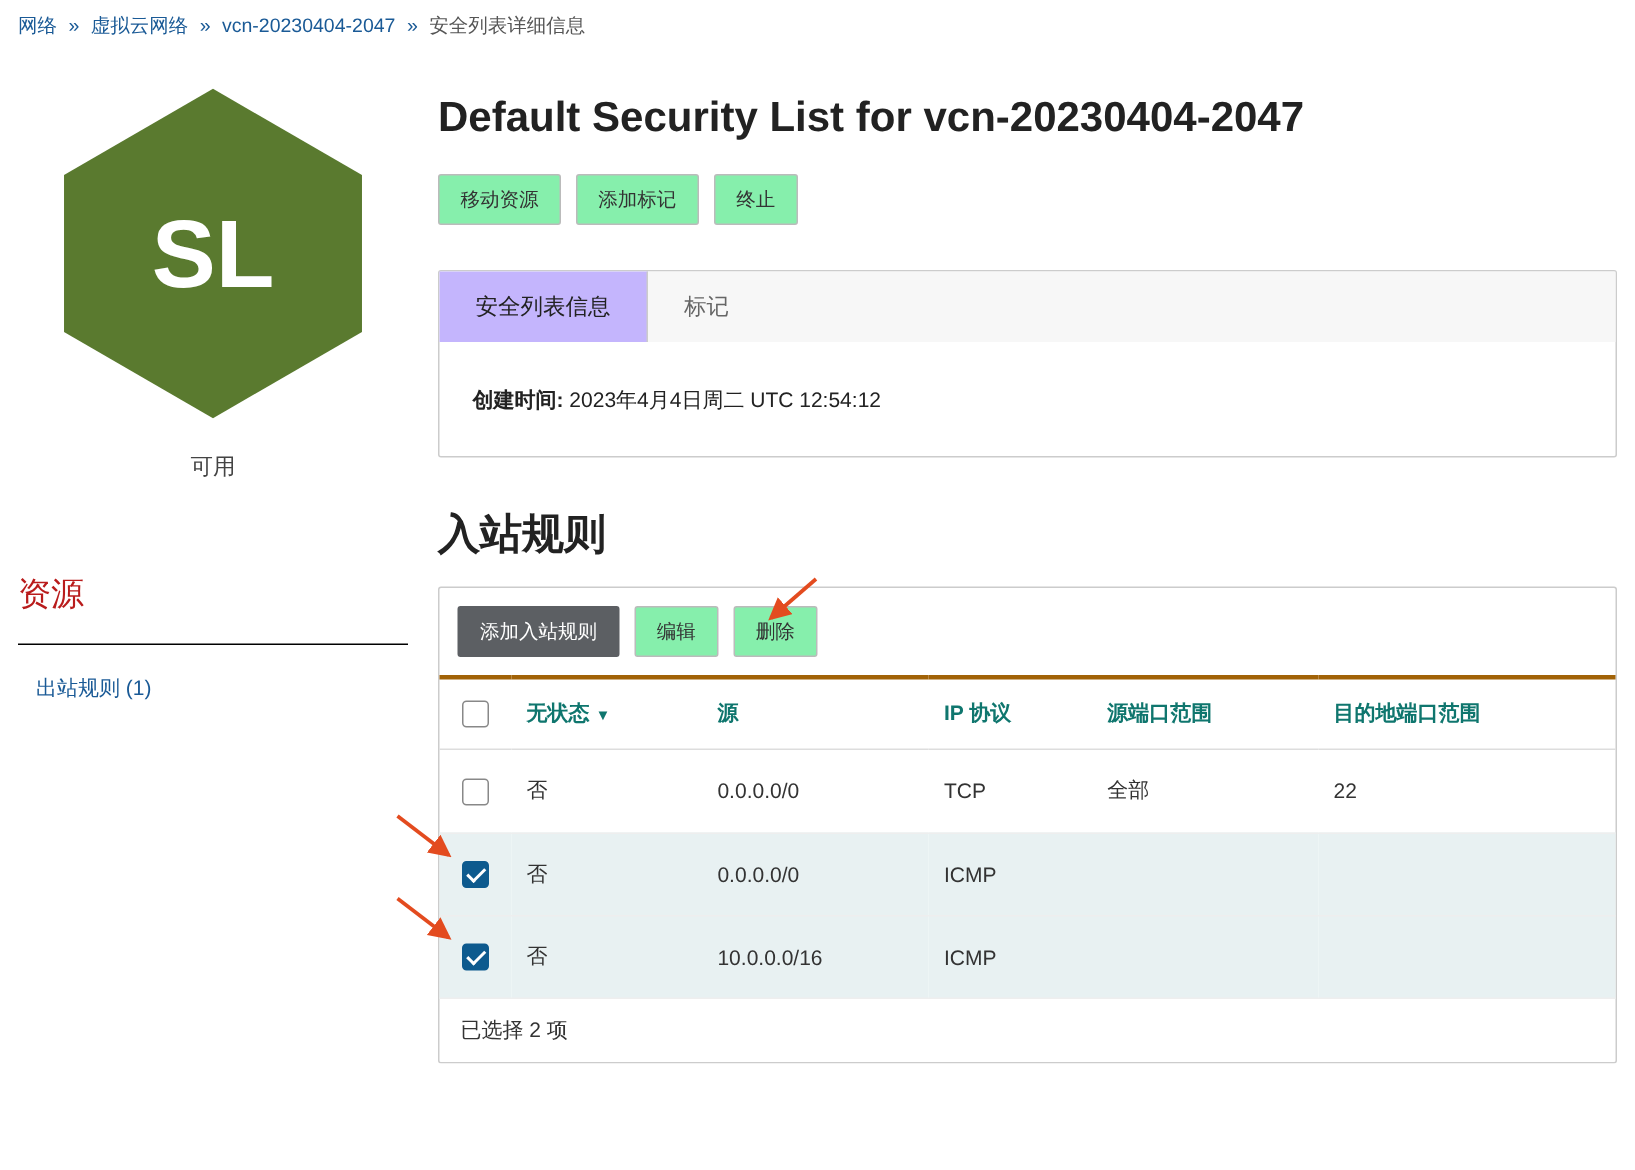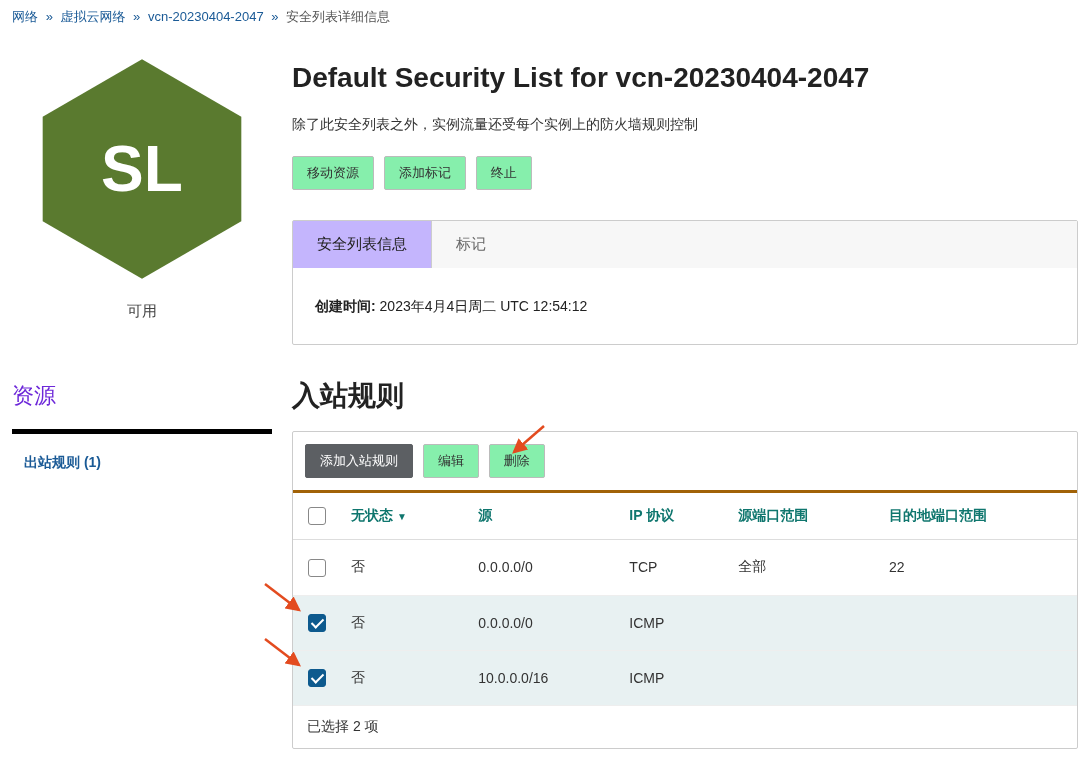--- a/index.html
+++ b/index.html
@@ -9,23 +9,23 @@
 .breadcrumb a { color: #1a5a96; text-decoration: none; }
 .breadcrumb .sep { color: #1a5a96; margin: 0 4px; }
 .breadcrumb .current { color: #555; }
 .main-wrap { display: flex; padding: 0 12px; }
 .left-col { width: 260px; flex-shrink: 0; }
 .hex-wrap { position: relative; width: 210px; height: 230px; margin: 20px auto 0; }
 .hex { width: 210px; height: 230px; }
 .hex-text { position: absolute; top: 50%; left: 50%; transform: translate(-50%, -50%); color: #fff; font-size: 64px; font-weight: bold; }
 .status-label { text-align: center; margin-top: 18px; color: #444; font-size: 15px; }
 .resources-section { margin-top: 60px; }
-.resources-title { font-size: 22px; color: #6d28d9; padding-bottom: 18px; border-bottom: 5px solid #000000; }
+.resources-title { font-size: 22px; color: #b91c1c; padding-bottom: 18px; border-bottom: 1px solid #000000; }
 .resource-list { list-style: none; margin-top: 10px; }
-.resource-item { padding: 10px 0 10px 12px; color: #1a5a96; cursor: pointer; font-size: 14px; font-weight: bold; }
+.resource-item { padding: 10px 0 10px 12px; color: #1a5a96; cursor: pointer; font-size: 14px; }
 .resource-item.active { border-left: 4px solid #1a5a96; font-weight: bold; padding-left: 8px; }
 .right-col { flex: 1; padding-left: 20px; }
 .page-title { font-size: 28px; color: #222; margin-top: 28px; }
 .page-desc { margin-top: 22px; color: #333; font-size: 14px; }
 .action-buttons { margin-top: 22px; }
 .btn { display: inline-block; background: #86efac; border: 1px solid #bbb; padding: 7px 14px; font-size: 13px; color: #333; cursor: pointer; margin-right: 6px; border-radius: 2px; }
 .btn-primary { background: #5c5f63; color: #fff; border-color: #5c5f63; }
 .tab-panel { margin-top: 30px; border: 1px solid #ccc; border-radius: 2px; }
 .tab-header { display: flex; background: #f7f7f7; }
 .tab { padding: 14px 24px; color: #666; cursor: pointer; font-size: 15px; }
@@ -76,21 +76,20 @@
       <div class="resources-section">
         <div class="resources-title">资源</div>
         <ul class="resource-list">
           <li class="resource-item">出站规则 (1)</li>
         </ul>
       </div>
     </div>
 
     <div class="right-col">
       <h1 class="page-title">Default Security List for vcn-20230404-2047</h1>
-      <p class="page-desc">除了此安全列表之外，实例流量还受每个实例上的防火墙规则控制</p>
 
       <div class="action-buttons">
         <button class="btn">移动资源</button>
         <button class="btn">添加标记</button>
         <button class="btn">终止</button>
       </div>
 
       <div class="tab-panel">
         <div class="tab-header">
           <div class="tab active">安全列表信息</div>

